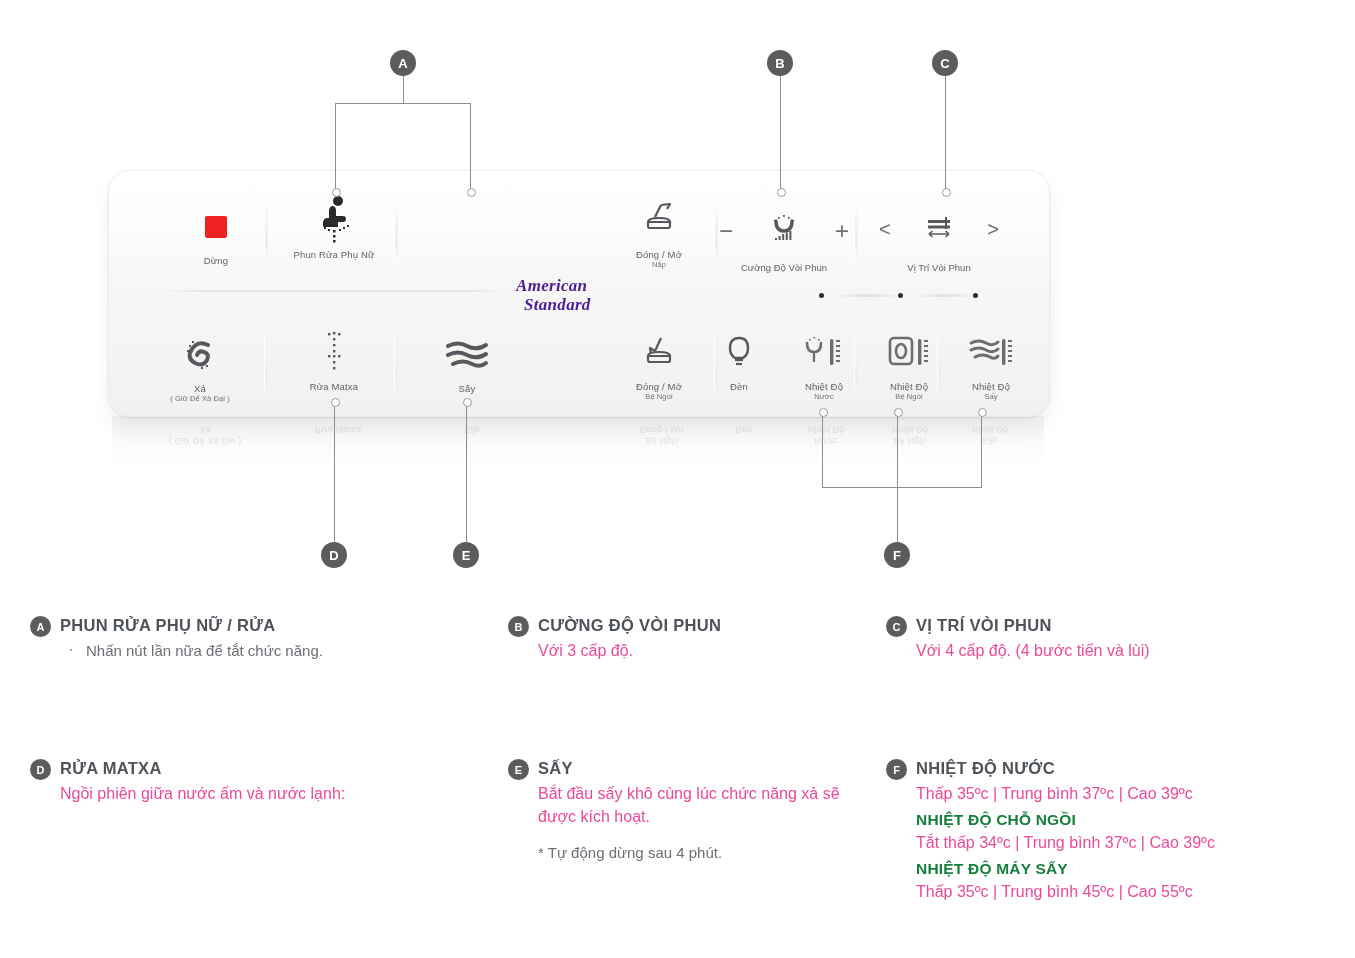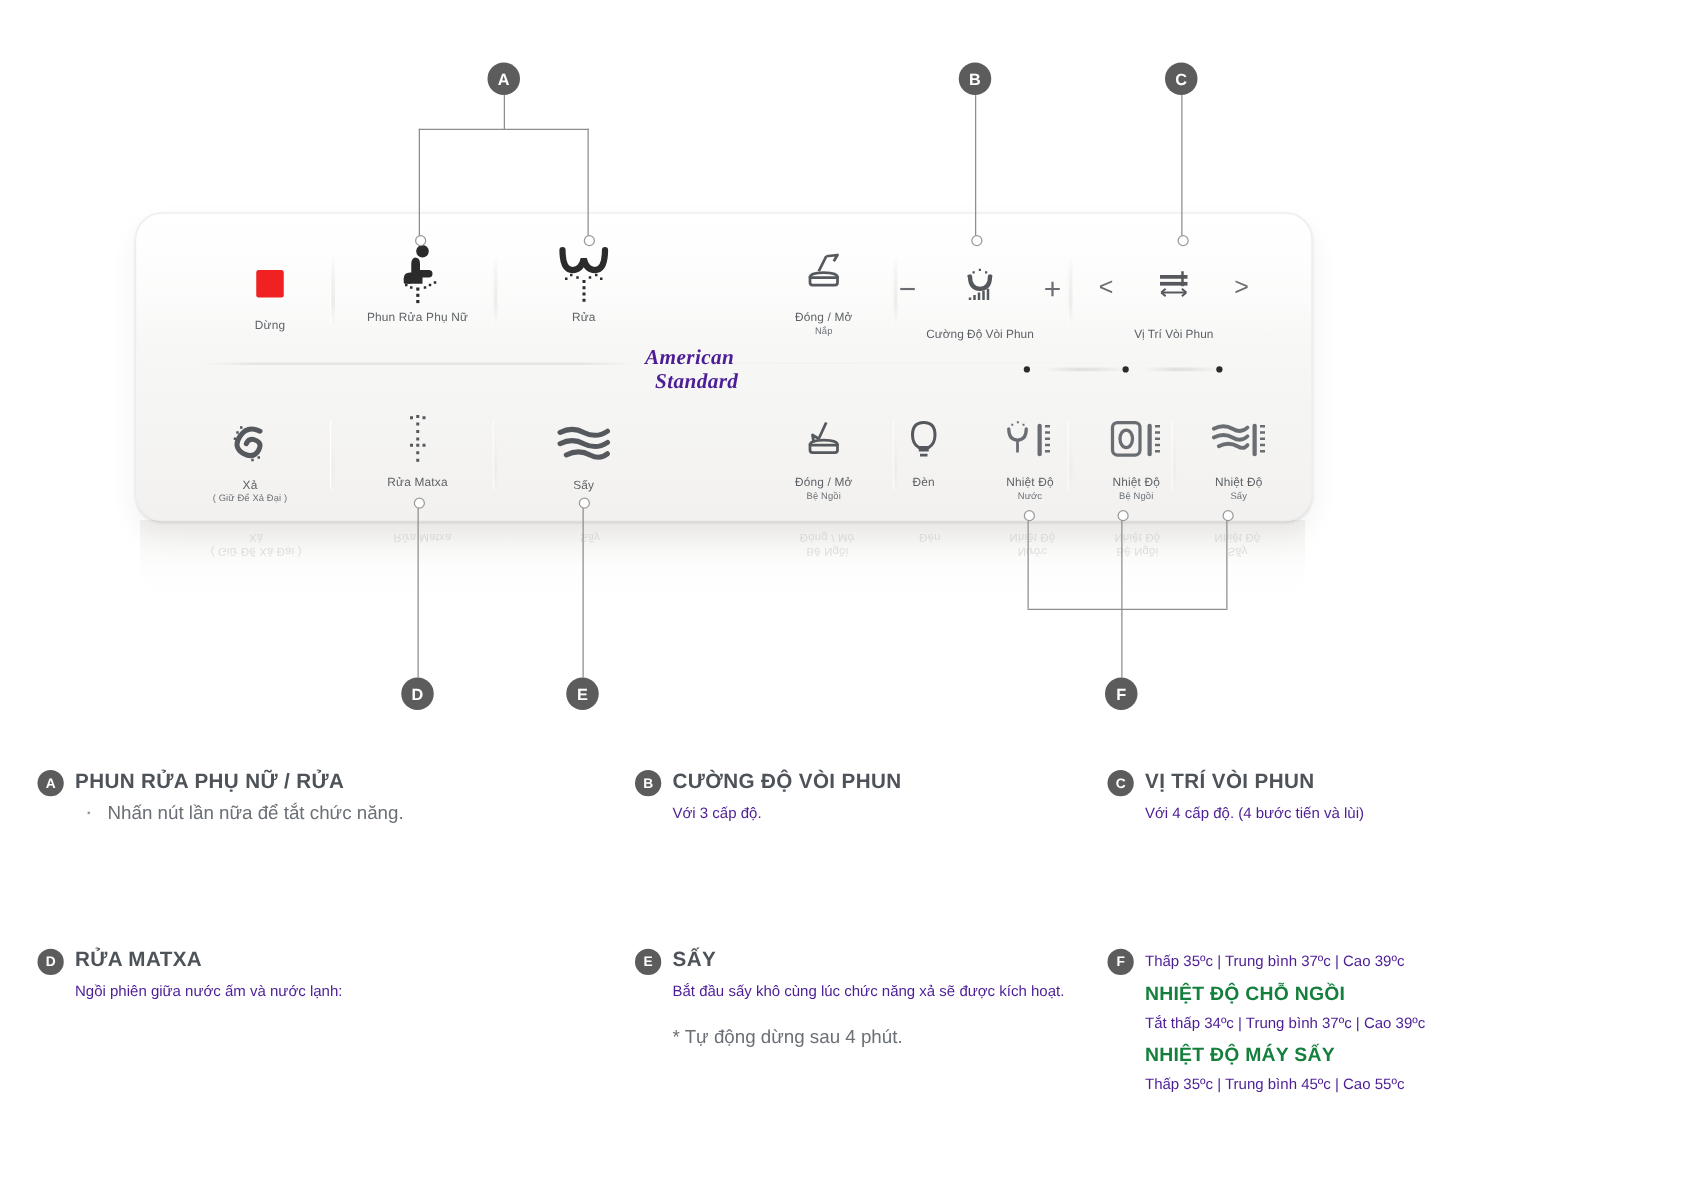--- a/index.html
+++ b/index.html
@@ -119,21 +119,21 @@
     position:absolute;left:0;top:1px;
     width:21px;height:21px;border-radius:50%;
     background:#5c5c5c;color:#fff;font-size:11px;font-weight:bold;
     display:flex;align-items:center;justify-content:center;
   }
   .desc .body{margin-left:30px;}
   .desc h3{
     margin:0 0 4px 0;font-size:16.5px;font-weight:bold;color:#4e535a;
     letter-spacing:.3px;line-height:20px;
   }
-  .desc p{margin:0;font-size:12px;line-height:23px;color:#4c1d95;font-weight:400;}
+  .desc p{margin:0;font-size:16px;line-height:23px;color:#ec4899;font-weight:400;}
   .desc ul{margin:2px 0 0 0;padding:0;list-style:none;}
   .desc li{
     font-size:15px;line-height:23px;color:#6b7076;
     padding-left:26px;position:relative;margin-bottom:5px;
   }
   .desc li:before{
     content:"·";position:absolute;left:8px;top:-1px;font-size:18px;color:#8b9098;
   }
   .desc b{font-weight:bold;color:#4e535a;}
   .desc .note{margin-top:13px;font-size:15px;line-height:23px;color:#6b7076;}
@@ -201,40 +201,20 @@
             <rect x="28" y="35" width="2" height="2"></rect>
             <rect x="13" y="33" width="2" height="2"></rect>
             <rect x="32" y="33" width="2" height="2"></rect>
             <rect x="36" y="31" width="2" height="2"></rect>
           </g>
         </svg>
       </div>
       <div class="lbl">Phun Rửa Phụ Nữ</div>
     </div>
 
-    <div class="key" style="left:298px;top:26px;">
-      <div class="glyph">
-        <svg width="50" height="54" viewBox="0 0 50 54">
-          <path d="M8 6 q0 16 8 16 q7 0 9 -9 q2 9 9 9 q8 0 8 -16" stroke="#2b2b2b" stroke-width="5" fill="none" stroke-linecap="round"></path>
-          <g fill="#2b2b2b">
-            <rect x="24" y="30" width="2.4" height="2.4"></rect>
-            <rect x="24" y="35" width="2.4" height="2.4"></rect>
-            <rect x="24" y="40" width="2.4" height="2.4"></rect>
-            <rect x="24" y="45" width="2.4" height="2.4"></rect>
-            <rect x="19" y="27" width="2" height="2"></rect>
-            <rect x="29" y="27" width="2" height="2"></rect>
-            <rect x="14" y="25" width="2" height="2"></rect>
-            <rect x="34" y="25" width="2" height="2"></rect>
-            <rect x="10" y="28" width="2" height="2"></rect>
-            <rect x="38" y="28" width="2" height="2"></rect>
-          </g>
-        </svg>
-      </div>
-      <div class="lbl">Rửa</div>
-    </div>
 
     <div class="key" style="left:490px;top:26px;">
       <div class="glyph">
         <svg width="44" height="46" viewBox="0 0 44 46">
           <path d="M13 30 q-2 0 -2 -2 l0 -4 22 0 0 4 q0 2 -2 2z" fill="none" stroke="#55595e" stroke-width="2.2"></path>
           <path d="M11 24 q0 -4 11 -4 q11 0 11 4" fill="none" stroke="#55595e" stroke-width="2.2"></path>
           <path d="M18 19 L24 7" stroke="#55595e" stroke-width="2.2" fill="none"></path>
           <path d="M24 7 l9 -1 -3 5" fill="none" stroke="#55595e" stroke-width="2.2" stroke-linejoin="round"></path>
         </svg>
       </div>
@@ -500,20 +480,21 @@
     <div class="body">
       <h3>SẤY</h3>
       <p>Bắt đầu sấy khô cùng lúc chức năng xả sẽ được kích hoạt.</p>
       <div class="note">* Tự động dừng sau 4 phút.</div>
     </div>
   </div>
 
   <div class="desc" style="left:886px;top:758px;width:450px;">
     <div class="dbadge">F</div>
     <div class="body">
+      <h3>NHIỆT ĐỘ NƯỚC</h3>
       <p>Thấp 35ºc | Trung bình 37ºc | Cao 39ºc</p>
       <div class="sh">NHIỆT ĐỘ CHỖ NGỒI</div>
       <p>Tắt thấp 34ºc | Trung bình 37ºc | Cao 39ºc</p>
       <div class="sh">NHIỆT ĐỘ MÁY SẤY</div>
       <p>Thấp 35ºc | Trung bình 45ºc | Cao 55ºc</p>
     </div>
   </div>
 
 </div>
 

